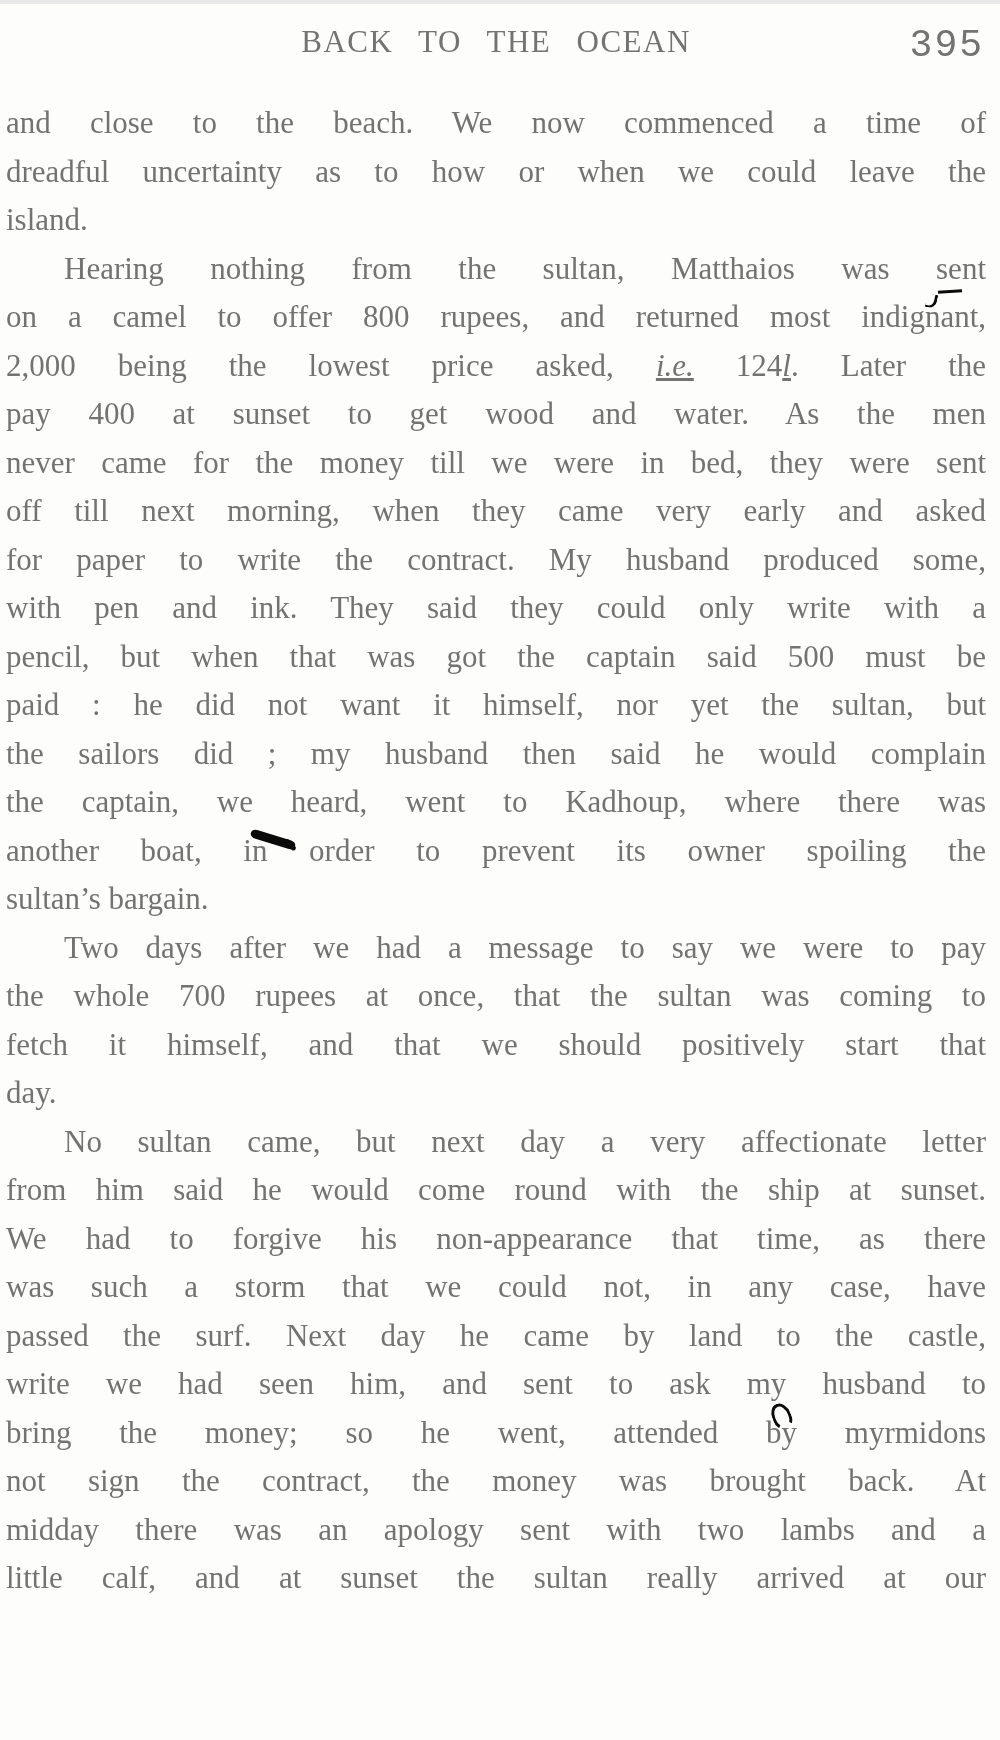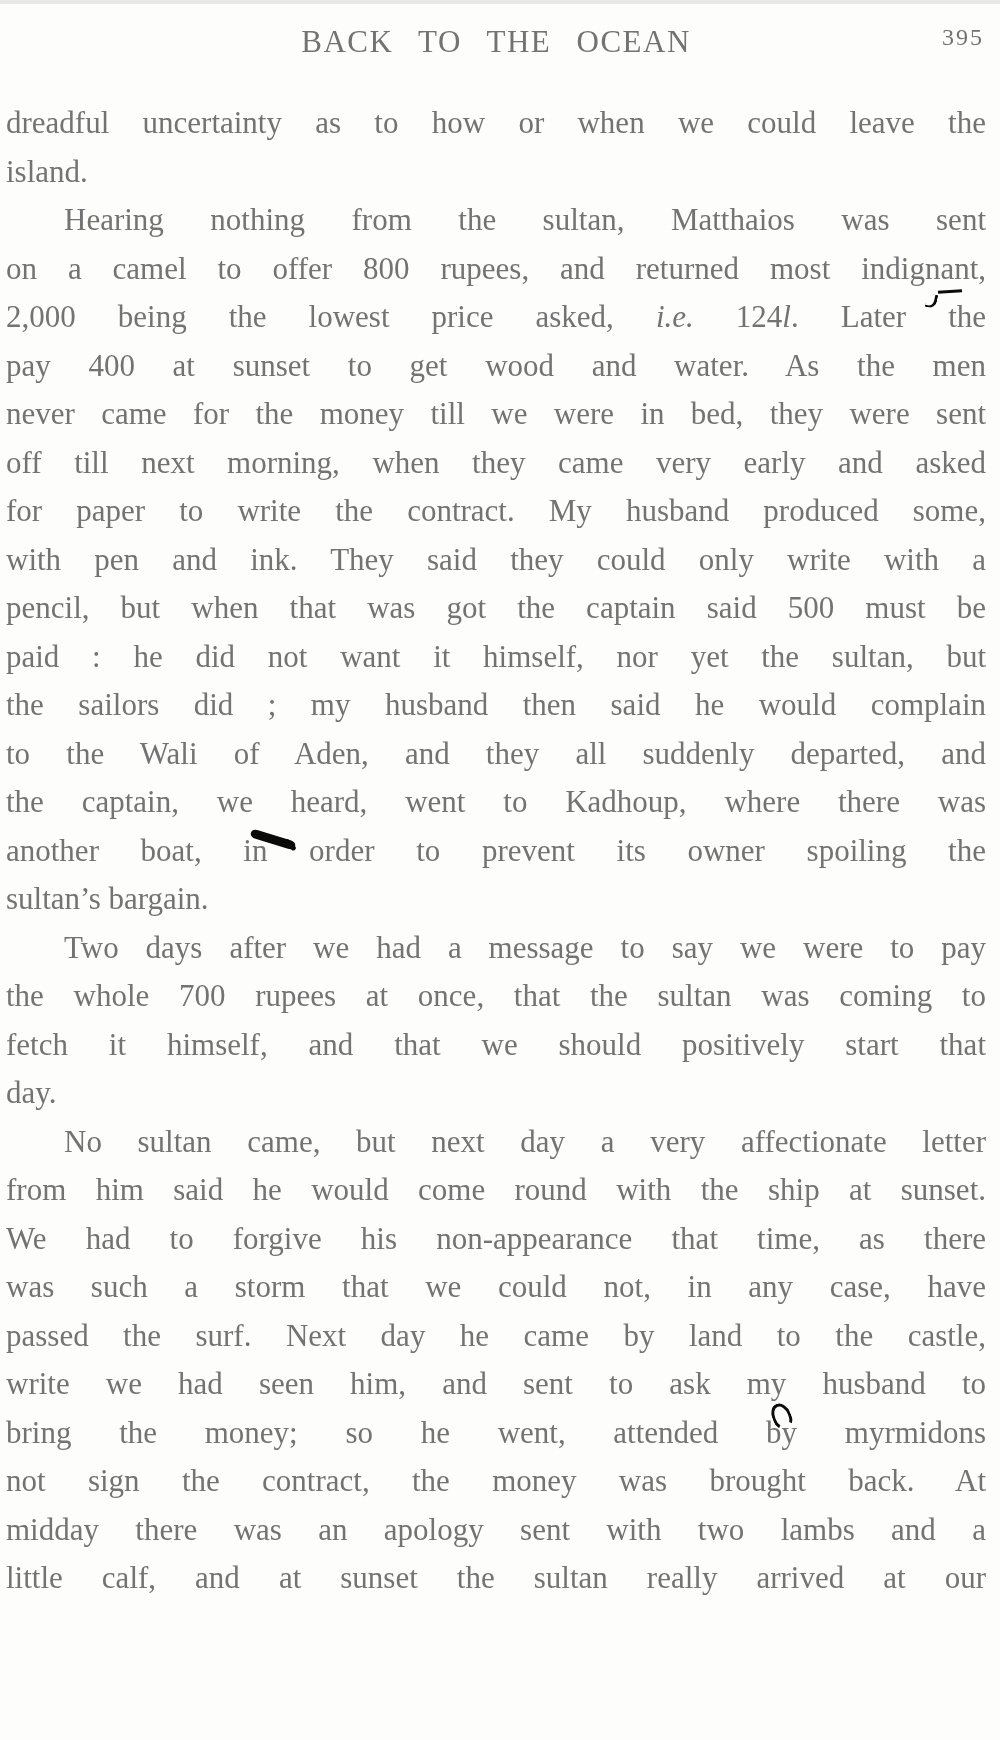--- a/index.html
+++ b/index.html
@@ -26,39 +26,40 @@
     text-align: center;
     font-size: 31px;
     letter-spacing: 1.5px;
     word-spacing: 16px;
     white-space: nowrap;
   }
   .page-number {
     position: absolute;
     right: 2px;
     top: 0;
-    font-size: 24px;
+    font-size: 38px;
     letter-spacing: 2px;
+    font-family: Liberation Mono, monospace;
   }
   .text-block {
     position: absolute;
     top: 95px;
     left: 6px;
     width: 980px;
     font-size: 31px;
     line-height: 48.5px;
   }
   .para { margin: 0; }
   .para.indent .line:first-child { text-indent: 58px; }
   .line {
     text-align: justify;
     text-align-last: justify;
   }
   .line.last { text-align-last: left; }
-  .line em { font-style: italic; }
+  .line em { font-style: italic; text-decoration: underline; }
 
   
   .ink-smudge-aden {
     position: absolute;
     left: 250px; top: 831px;
     width: 46px; height: 9px;
     background: #0a0a0a;
     border-radius: 6px / 4px;
     transform: rotate(17deg);
   }
@@ -102,36 +103,36 @@
 
 <div class="page">
 
   <div class="running-header">
     <div class="header-title">BACK TO THE OCEAN</div>
     <div class="page-number">395</div>
   </div>
 
   <div class="text-block" id="text-block">
       <div class="para">
+        <div class="line"><span>and close to the beach.  We now commenced a time of</span></div>
         <div class="line"><span>dreadful uncertainty as to how or when we could leave the</span></div>
         <div class="line last"><span>island.</span></div>
       </div>
       <div class="para indent">
         <div class="line"><span>Hearing nothing from the sultan, Matthaios was sent</span></div>
         <div class="line"><span>on a camel to offer 800 rupees, and returned most indignant,</span></div>
         <div class="line"><span>2,000 being the lowest price asked, </span><em>i.e.</em><span> 124</span><em>l</em><span>.  Later the</span></div>
         <div class="line"><span>pay 400 at sunset to get wood and water.  As the men</span></div>
         <div class="line"><span>never came for the money till we were in bed, they were sent</span></div>
         <div class="line"><span>off till next morning, when they came very early and asked</span></div>
         <div class="line"><span>for paper to write the contract.  My husband produced some,</span></div>
         <div class="line"><span>with pen and ink.  They said they could only write with a</span></div>
         <div class="line"><span>pencil, but when that was got the captain said 500 must be</span></div>
         <div class="line"><span>paid : he did not want it himself, nor yet the sultan, but</span></div>
         <div class="line"><span>the sailors did ; my husband then said he would complain</span></div>
-        <div class="line"><span>to the Wali of Aden, and they all suddenly departed, and</span></div>
         <div class="line"><span>the captain, we heard, went to Kadhoup, where there was</span></div>
         <div class="line"><span>another boat, in order to prevent its owner spoiling the</span></div>
         <div class="line last"><span>sultan’s bargain.</span></div>
       </div>
       <div class="para indent">
         <div class="line"><span>Two days after we had a message to say we were to pay</span></div>
         <div class="line"><span>the whole 700 rupees at once, that the sultan was coming to</span></div>
         <div class="line"><span>fetch it himself, and that we should positively start that</span></div>
         <div class="line last"><span>day.</span></div>
       </div>

